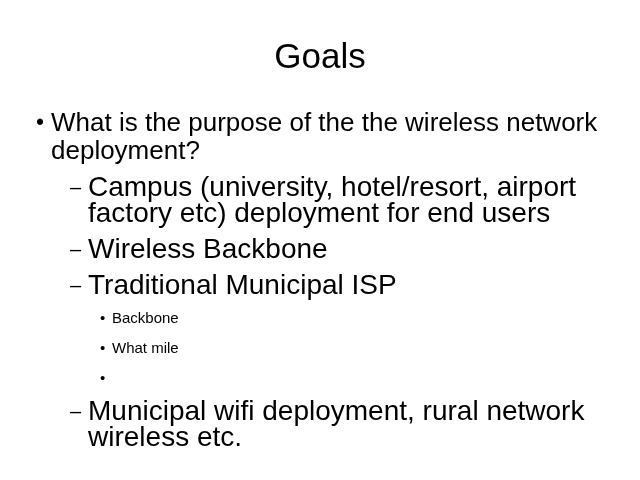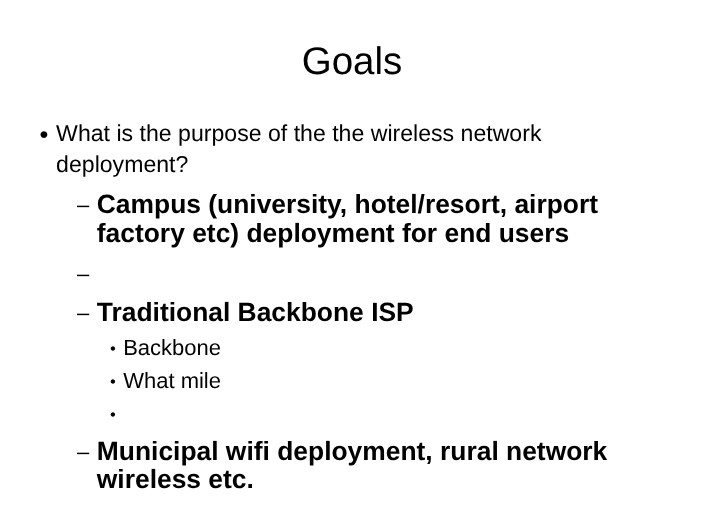--- a/index.html
+++ b/index.html
@@ -69,56 +69,55 @@
     margin-bottom: 2px;
   }
   .lvl1 .bullet-marker {
     width: 21px;
     font-size: 23px;
     line-height: 28px;
     padding-left: 6px;
     box-sizing: border-box;
   }
   .lvl1 .bullet-text {
-    font-size: 21px;
+    font-size: 26px;
     line-height: 28px;
     max-width: 552px;
   }
 
   
   .lvl2 {
     margin-top: 10px;
   }
   .lvl2 .bullet-marker {
     width: 18px;
     font-size: 20px;
     line-height: 26px;
     padding-left: 40px;
     box-sizing: content-box;
   }
   .lvl2 .bullet-text {
-    font-size: 24px;
+    font-size: 28px;
     line-height: 26px;
     max-width: 525px;
-    font-weight: bold;
   }
 
   
   .lvl3 {
     margin-top: 9px;
   }
   .lvl3 .bullet-marker {
     width: 12px;
     font-size: 15px;
     line-height: 21px;
     padding-left: 70px;
     box-sizing: content-box;
   }
   .lvl3 .bullet-text {
-    font-size: 20px;
+    font-size: 15px;
     line-height: 21px;
   }
 
   .group-lvl3 {
     margin-top: 4px;
   }
 </style>
 </head>
 <body>
 
@@ -133,25 +132,26 @@
       <span class="bullet-text">What is the purpose of the the wireless network deployment?</span>
     </div>
 
     <div class="bullet-row lvl2">
       <span class="bullet-marker">–</span>
       <span class="bullet-text">Campus (university, hotel/resort, airport factory etc) deployment for end users</span>
     </div>
 
     <div class="bullet-row lvl2">
       <span class="bullet-marker">–</span>
+      <span class="bullet-text">Wireless Backbone</span>
     </div>
 
     <div class="bullet-row lvl2">
       <span class="bullet-marker">–</span>
-      <span class="bullet-text">Traditional Backbone ISP</span>
+      <span class="bullet-text">Traditional Municipal ISP</span>
     </div>
 
     <div class="group-lvl3">
 
       <div class="bullet-row lvl3">
         <span class="bullet-marker">•</span>
         <span class="bullet-text">Backbone</span>
       </div>
 
       <div class="bullet-row lvl3">

